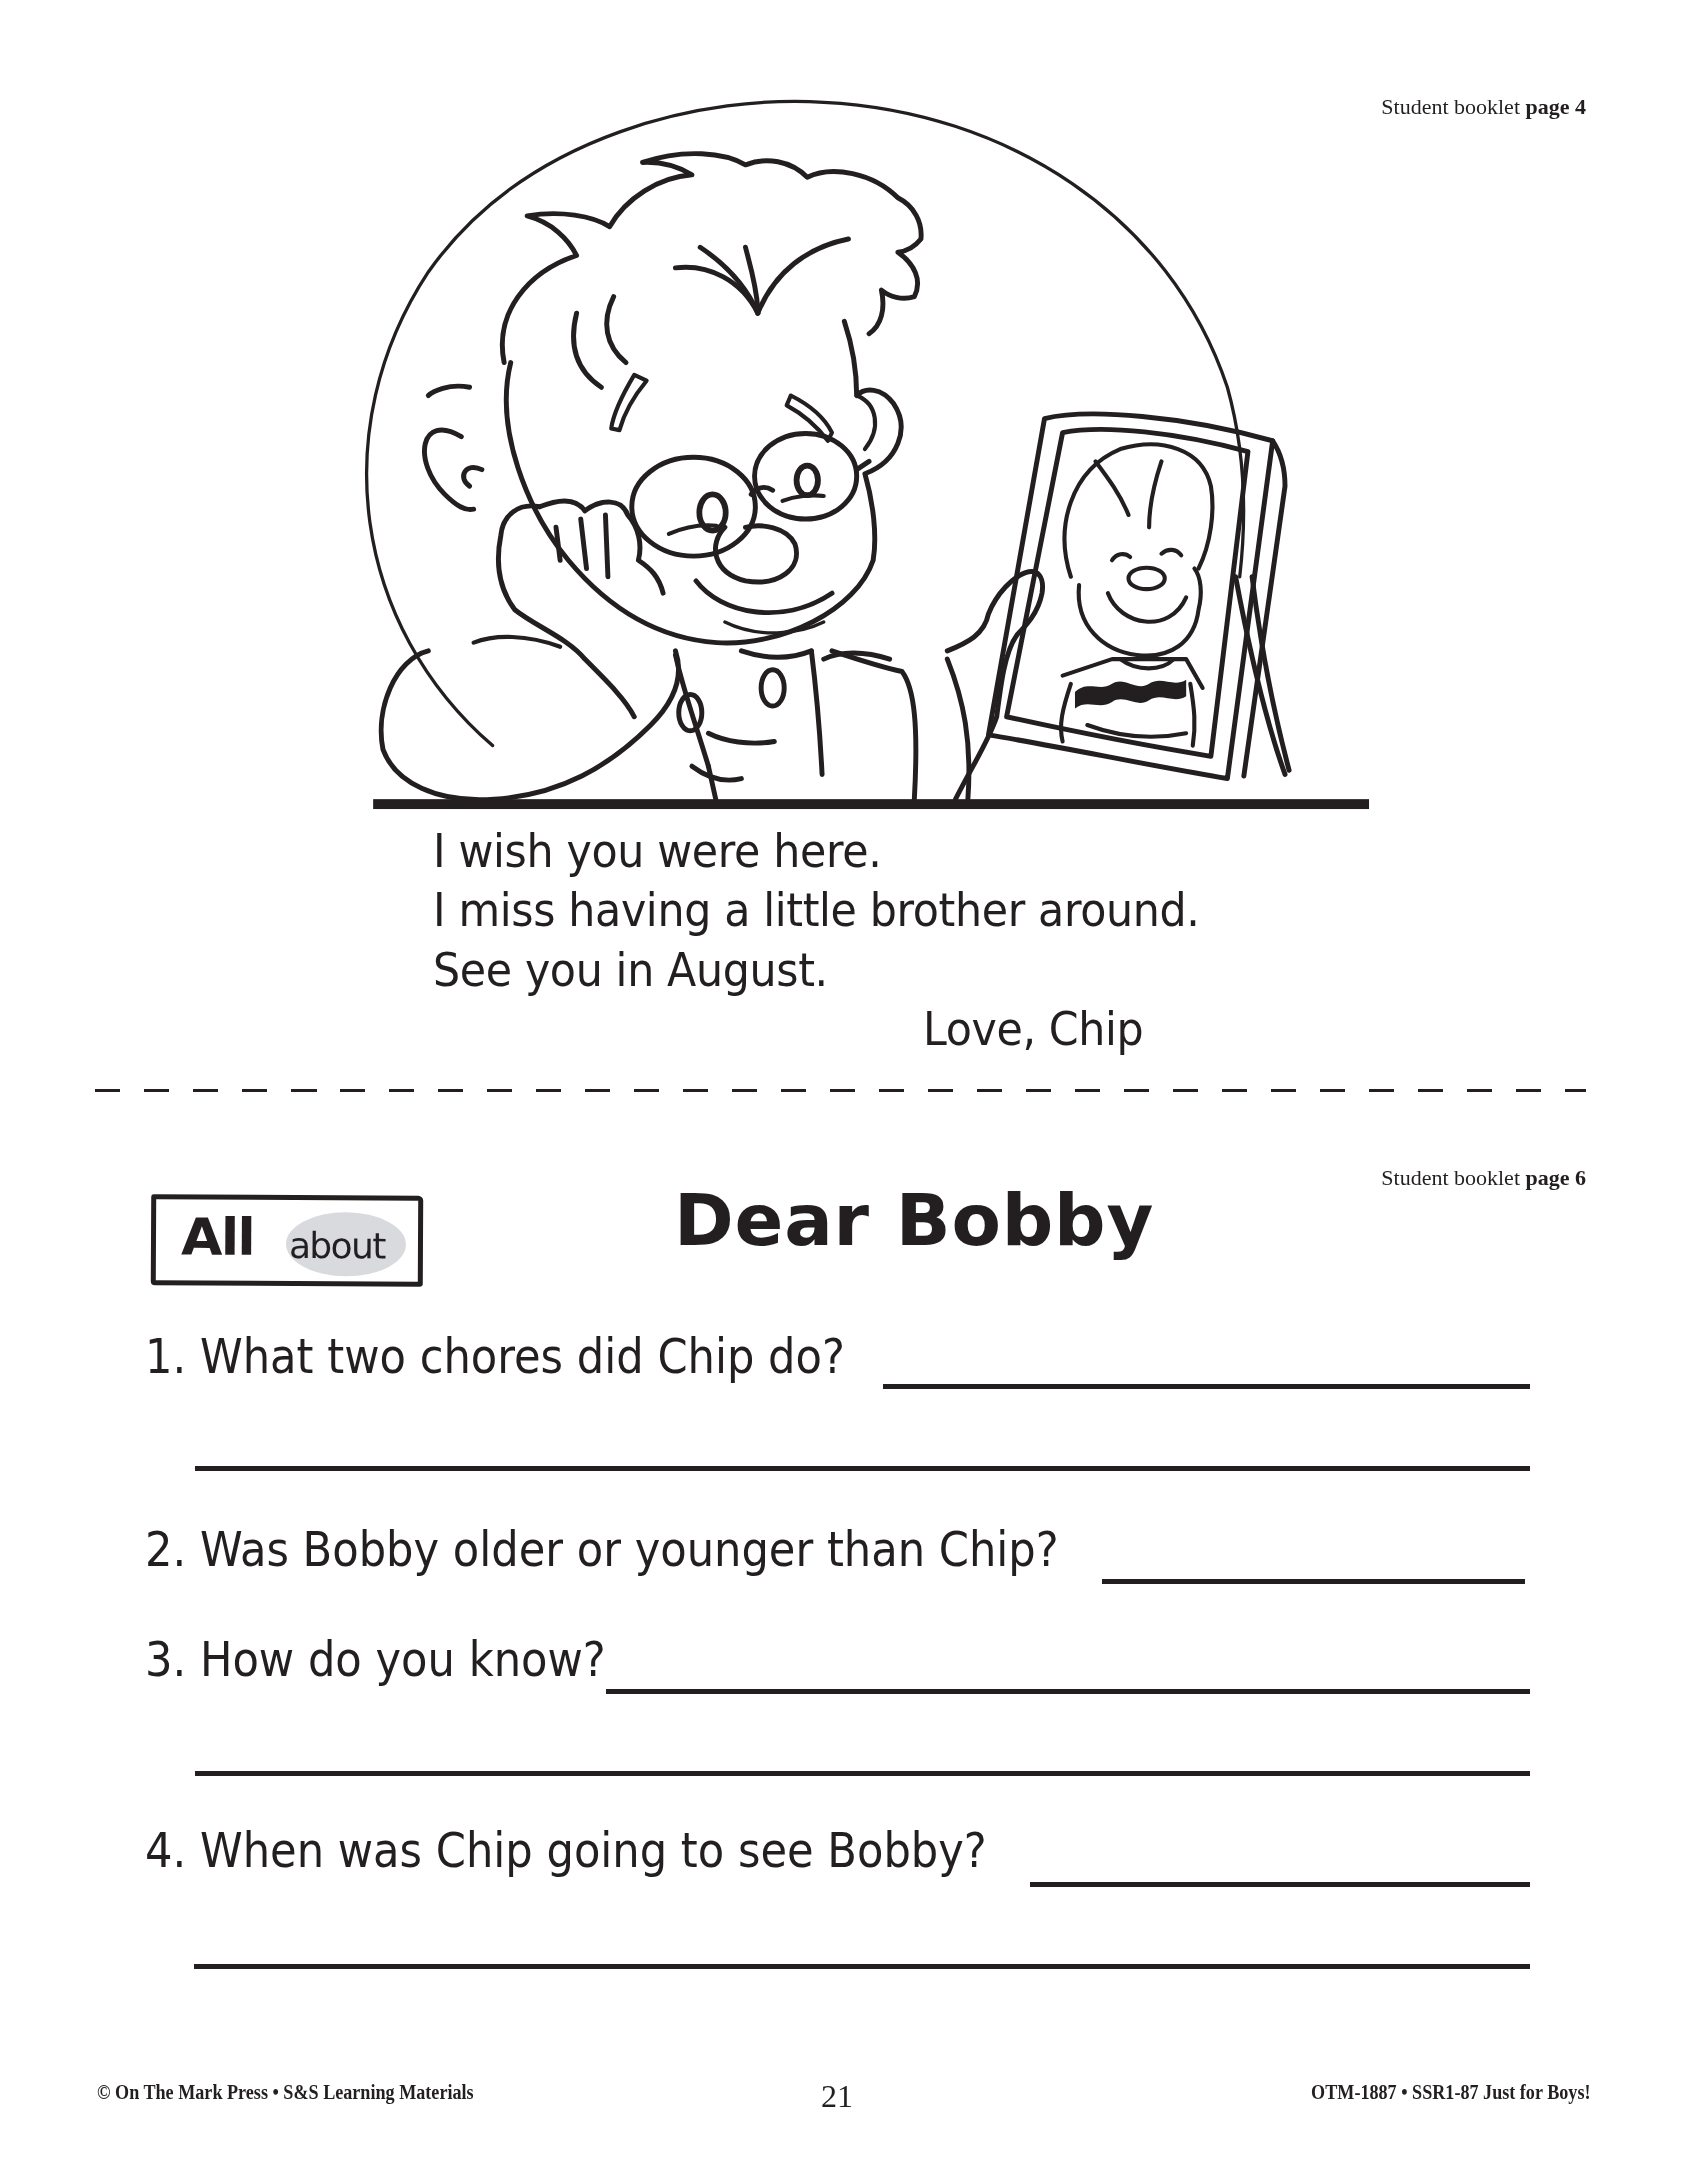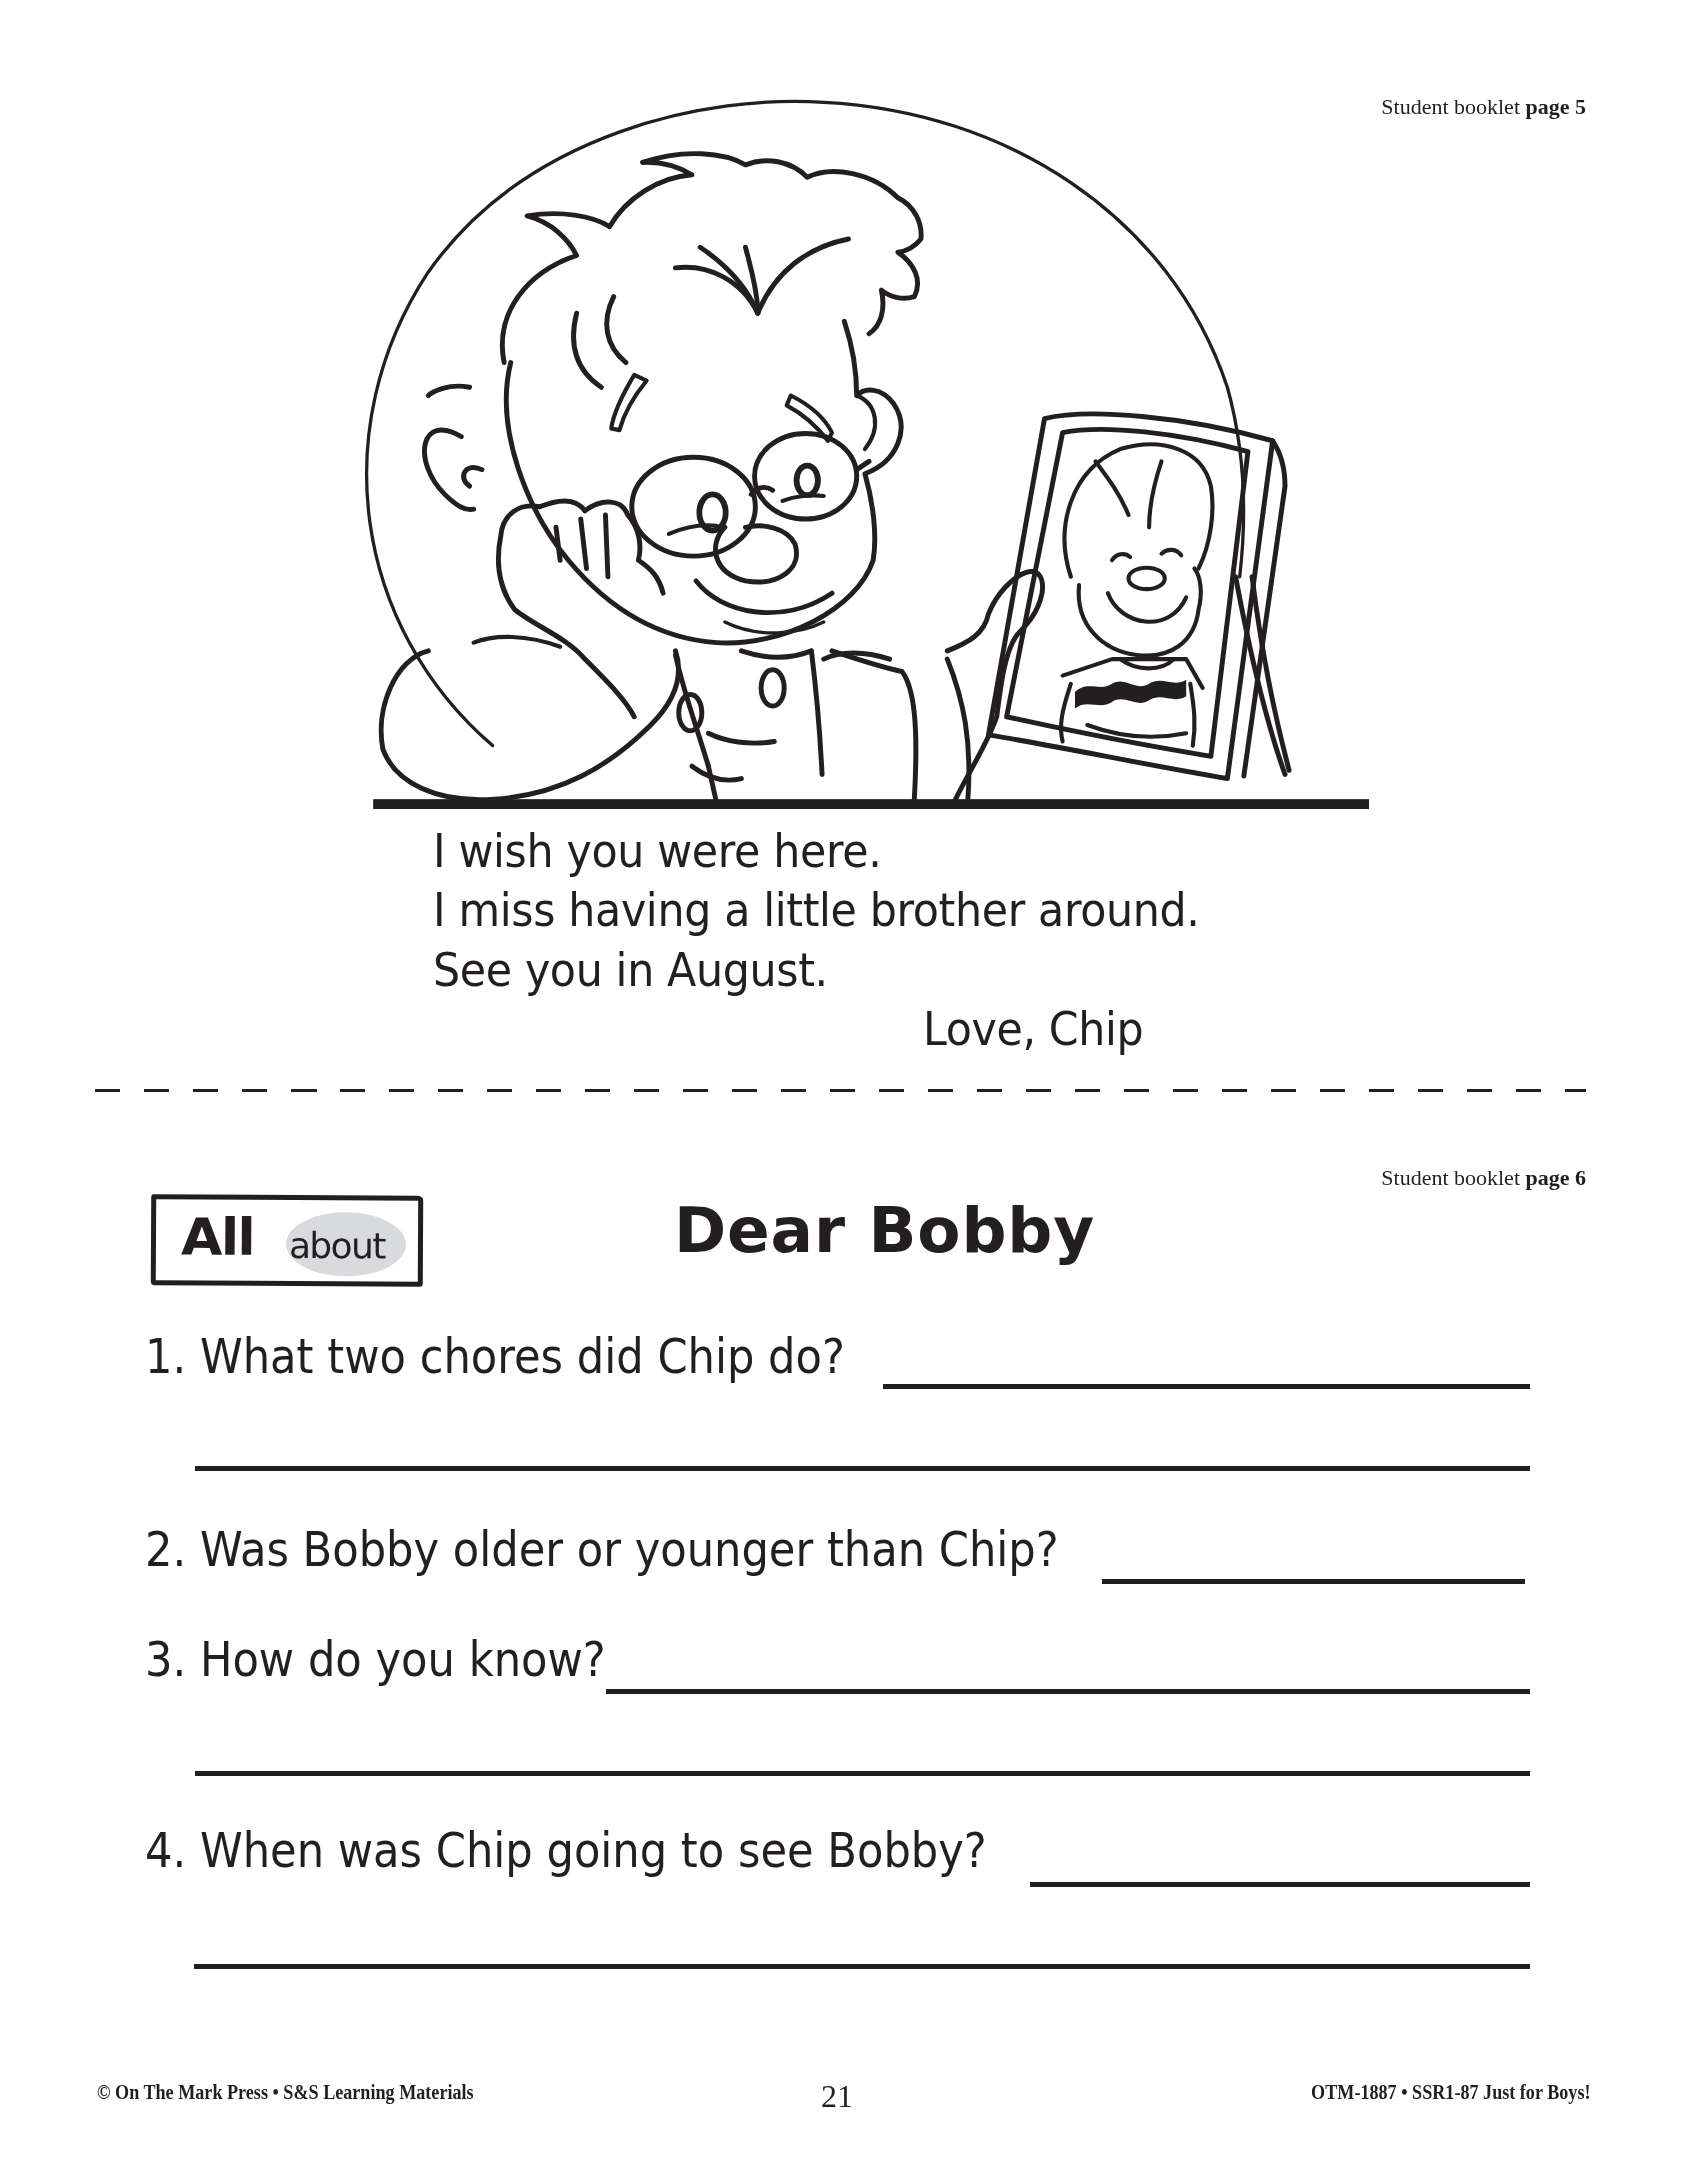--- a/index.html
+++ b/index.html
@@ -9,35 +9,35 @@
   .hand { font-family: "DejaVu Sans", "Liberation Sans", sans-serif; }
   .booklet-label { font-size: 22px; white-space: nowrap; right: 101px; }
   .booklet-label b { font-weight: bold; }
   .letter-line { font-size: 46px; left: 433px; white-space: nowrap; letter-spacing: -0.4px; transform: scaleX(0.93); transform-origin: left top; }
   .dashes { left: 95px; width: 1491px; height: 3.3px; top: 1089px;
     background: repeating-linear-gradient(to right, #231f20 0 25.5px, transparent 25.5px 49px); }
   .badge { left: 151px; top: 1195px; width: 272px; height: 91px; border: 5px solid #231f20; box-sizing: border-box; border-radius: 2.5px 5px 3.3px 4.1px; transform: rotate(0.3deg); background: #fff; }
   .badge-all { position: absolute; left: 25px; top: 8.2px; font-family: "DejaVu Sans", sans-serif; font-weight: bold; font-size: 51px; letter-spacing: -1.6px; transform: scaleX(1.05); transform-origin: left; }
   .badge-oval { position: absolute; left: 130px; top: 11.5px; width: 120px; height: 64px; border-radius: 50%; background: #d9dadd; }
   .badge-about { position: absolute; left: 133px; top: 25px; font-family: "DejaVu Sans", sans-serif; font-weight: normal; font-size: 36px; letter-spacing: -1.6px; }
-  .title { left: 674px; top: 1178px; font-size: 63px; font-weight: bold; white-space: nowrap; letter-spacing: 0.8px; margin-top: 16px; }
+  .title { left: 674px; top: 1178px; font-size: 72px; font-weight: bold; white-space: nowrap; letter-spacing: 0.8px; }
   .question { left: 145px; font-size: 48px; white-space: nowrap; transform: scaleX(0.9); transform-origin: left top; }
   .rule { background: #231f20; height: 5px; }
   .footer { font-size: 20.6px; font-weight: bold; white-space: nowrap; top: 2081px; transform: scaleX(0.88); }
   .footer-left { left: 97px; transform-origin: left top; }
   .footer-right { right: 97px; transform-origin: right top; }
   .footer-num { left: 821px; top: 2078px; font-size: 32px; }
   svg { position: absolute; left: 0; top: 0; }
 </style>
 </head>
 <body>
 
 <div class="abs serif booklet-label" style="top:94px;">
   <span>Student booklet</span>
-  <b>page 5</b>
+  <b>page 4</b>
 </div>
 
 <svg width="1687" height="824" viewBox="0 0 2048 1000" fill="none" stroke="#231f20" stroke-linecap="round" stroke-linejoin="round">
 
   <path d="M598 905 C 430 760, 395 520, 520 330 C 640 160, 860 115, 1000 124 C 1220 135, 1420 260, 1490 470 C 1515 560, 1512 640, 1505 700" stroke-width="4"></path>
 
   <rect x="453" y="970" width="1209" height="12" fill="#231f20" stroke="none"></rect>
 
   <g stroke-width="6">
     <path d="M612 440 C 600 380, 640 330, 700 310 C 690 290, 670 270, 640 262 C 680 255, 720 262, 740 275 C 760 240, 800 215, 840 212 C 820 200, 800 196, 780 197 C 830 180, 880 185, 905 200 C 930 190, 960 195, 980 215 C 1010 200, 1060 210, 1090 240 C 1110 250, 1120 270, 1118 290 C 1110 300, 1100 305, 1090 306 C 1110 320, 1120 340, 1110 360 C 1095 365, 1080 360, 1070 352 C 1075 375, 1070 395, 1055 405"></path>

